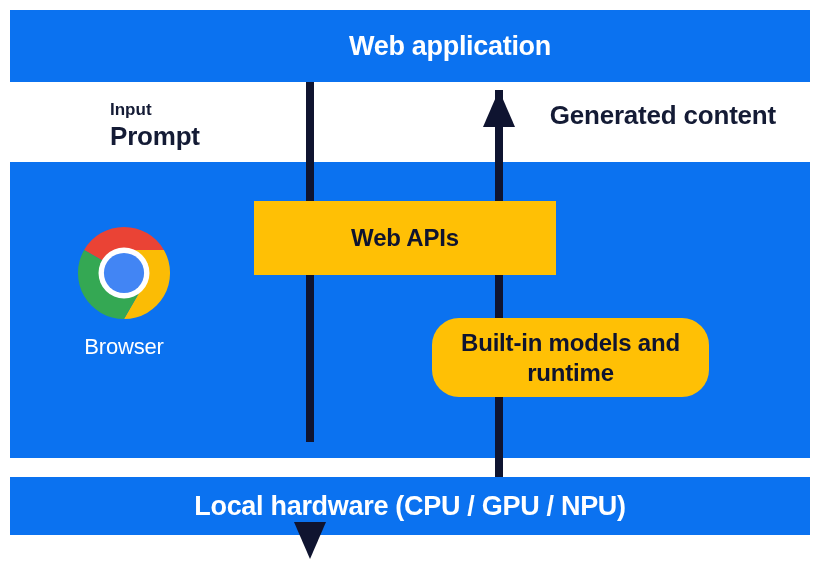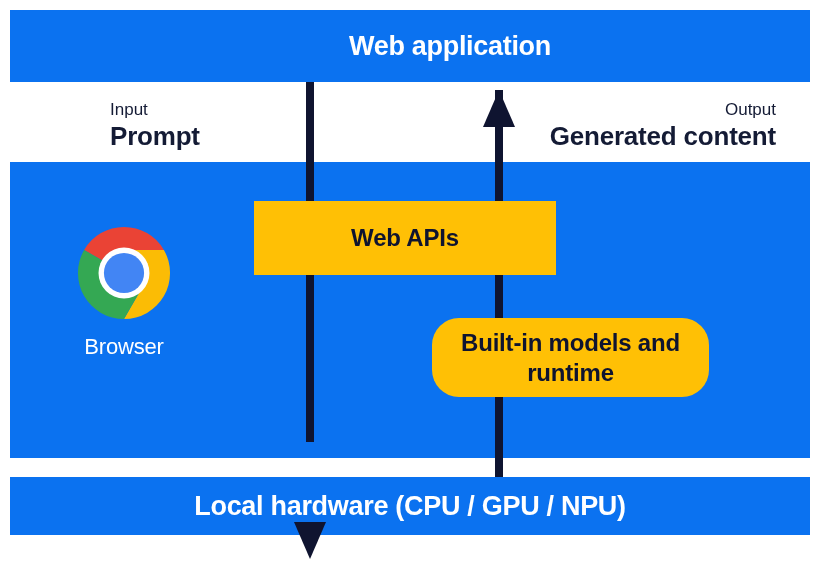--- a/index.html
+++ b/index.html
@@ -95,21 +95,21 @@
 
   
   .caption {
     position: absolute;
     color: #141B35;
     line-height: 1.22;
   }
   .caption .caption-kind {
     display: block;
     font-size: 17px;
-    font-weight: 400;
+    font-weight: 700;
   }
   .caption .caption-value {
     display: block;
     font-size: 26px;
     font-weight: 700;
     letter-spacing: -0.2px;
   }
   #caption-input  { left: 110px; top: 100px; text-align: left; }
   #caption-output { right: 44px; top: 100px; text-align: right; }
 
@@ -163,21 +163,20 @@
   <div class="band band-top">
     <span class="band-label">Web application</span>
   </div>
 
   <div class="caption" id="caption-input">
     <span class="caption-kind">Input</span>
     <span class="caption-value">Prompt</span>
   </div>
 
   <div class="caption" id="caption-output">
-    <span class="caption-kind">Output</span>
     <span class="caption-value">Generated content</span>
   </div>
 
   <div class="band band-middle"></div>
 
   <div id="browser-group">
     <svg id="chrome-icon" viewBox="0 0 100 100">
 
       <path d="M50 3 A47 47 0 0 1 90.7 26.5 L50 26.5 A23.5 23.5 0 0 0 29.7 38.3 L9.3 26.5 A47 47 0 0 1 50 3 Z" fill="#EA4335"></path>
 

